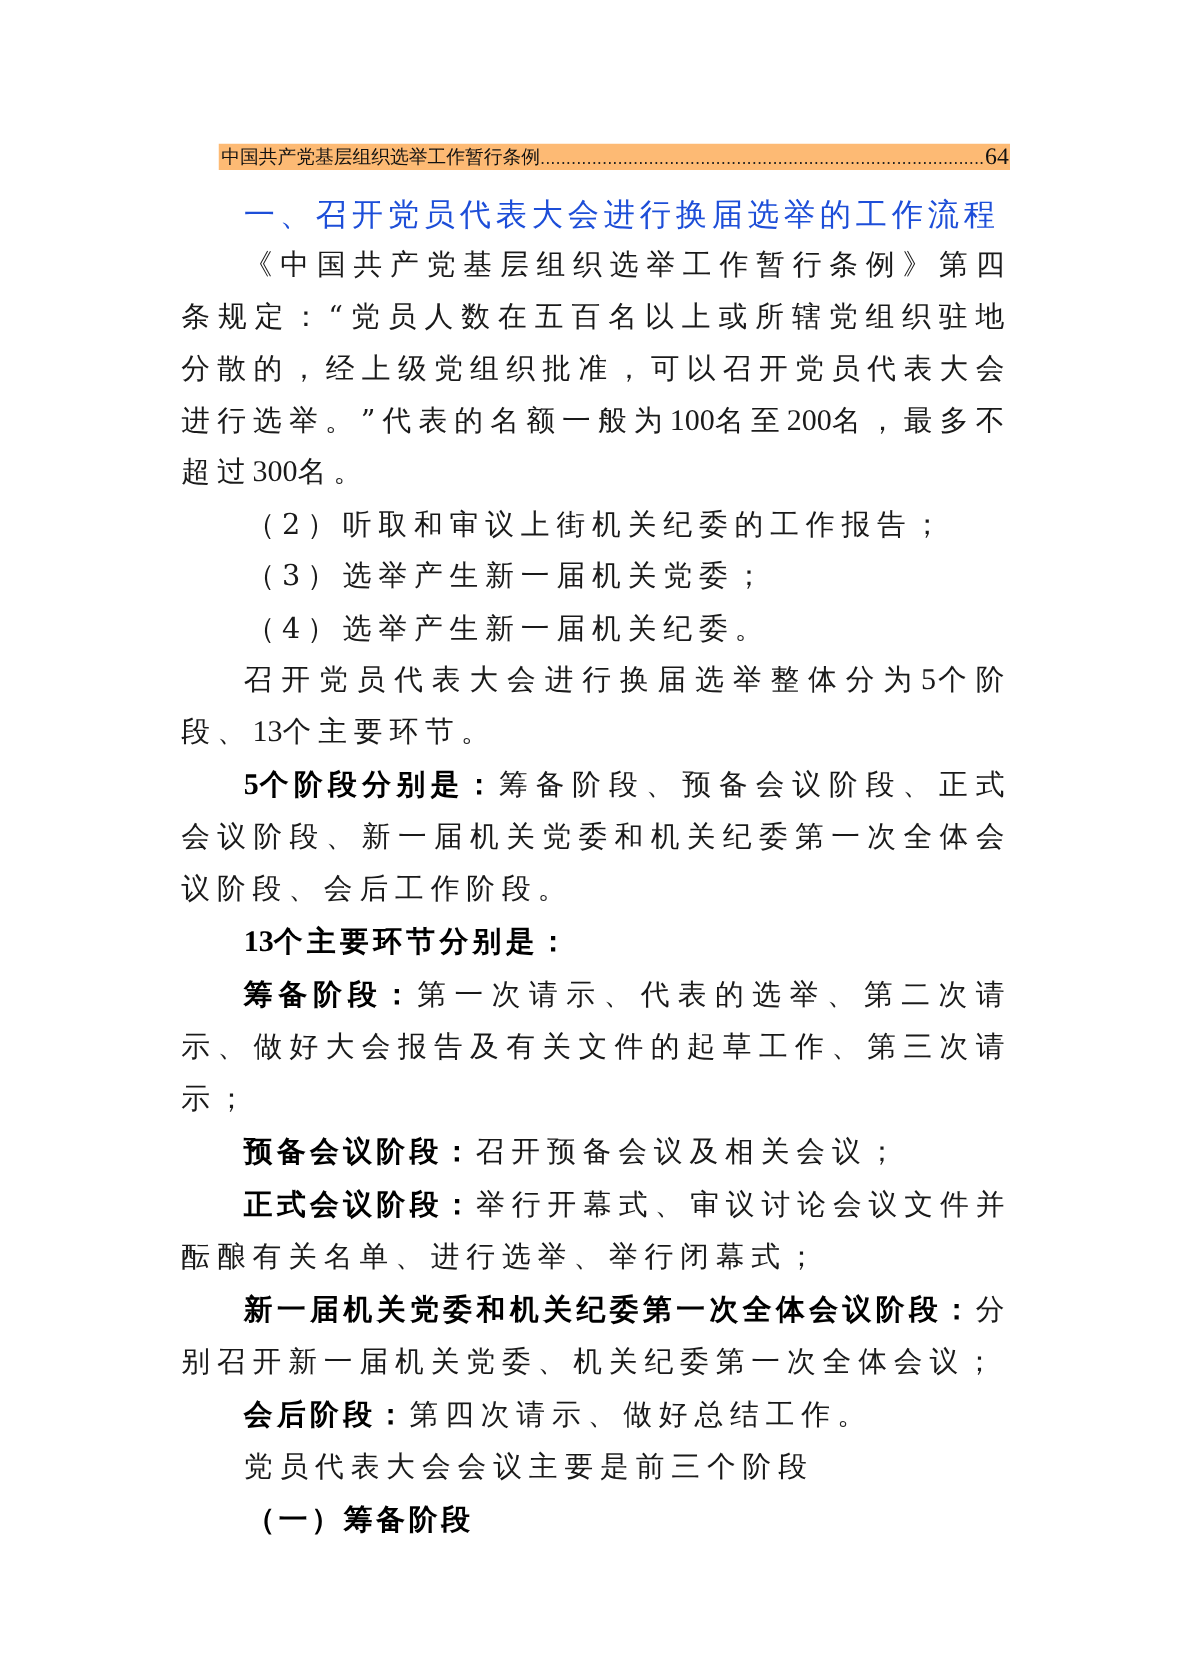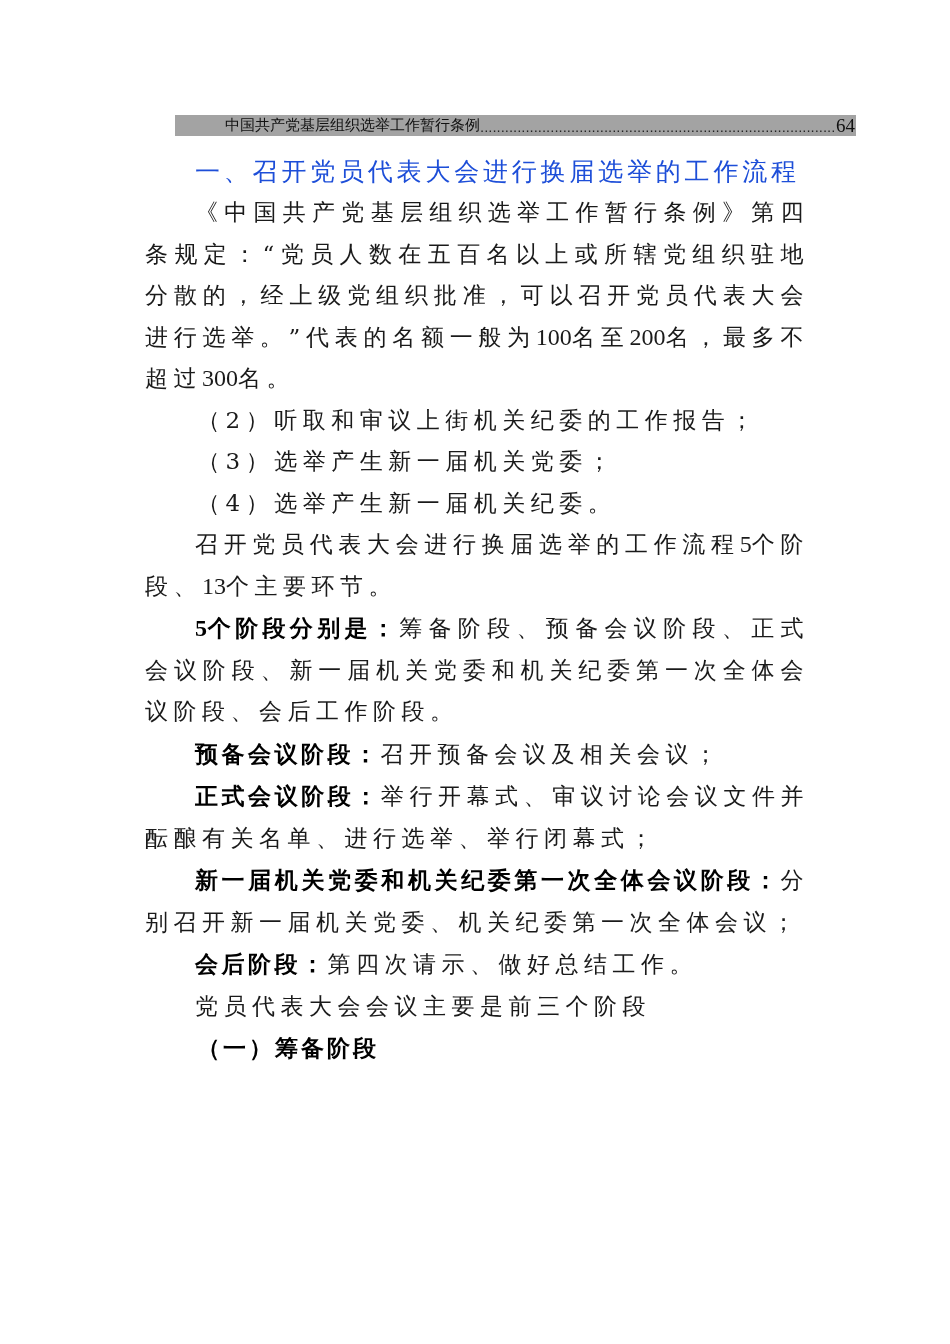--- a/index.html
+++ b/index.html
@@ -20,30 +20,29 @@
       left: 0; top: 0;
       width: 950px; height: 1344px;
       background: #ffffff;
     }
     .toc-line {
       position: absolute;
       left: 175px;
       top: 115px;
       width: 633px;
       height: 21px;
-      background: #a3a3a3;
+      background: #fdba74;
       display: flex;
       align-items: center;
       font-family: "DejaVu Sans", "Liberation Sans", sans-serif;
       font-size: 15px;
       line-height: 21px;
       color: #111;
       overflow: hidden;
       white-space: nowrap;
-      padding-left: 48px;
     }
     .toc-title { flex: 0 0 auto; padding-left: 2px; }
     .toc-dots {
       flex: 1 1 auto;
       overflow: hidden;
       letter-spacing: 0px;
       color: #222;
       font-size: 13px;
       position: relative;
       top: 2px;
@@ -94,25 +93,27 @@
 
   <div class="body-text">
 
     <p class="para indent"><span>《中国共产党基层组织选举工作暂行条例》第四条规定：“党员人数在五百名以上或所辖党组织驻地分散的，经上级党组织批准，可以召开党员代表大会进行选举。”代表的名额一般为</span><span class="num">100</span><span>名至</span><span class="num">200</span><span>名，最多不超过</span><span class="num">300</span><span>名。</span></p>
 
 
     <p class="para indent-item">（2）听取和审议上街机关纪委的工作报告；</p>
     <p class="para indent-item">（3）选举产生新一届机关党委；</p>
     <p class="para indent-item">（4）选举产生新一届机关纪委。</p>
 
-    <p class="para indent"><span>召开党员代表大会进行换届选举的工作流程</span><span class="num">5</span><span>个阶段、</span><span class="num">13</span><span>个主要环节。</span></p>
+    <p class="para indent"><span>召开党员代表大会进行换届选举整体分为</span><span class="num">5</span><span>个阶段、</span><span class="num">13</span><span>个主要环节。</span></p>
 
     <p class="para indent"><span class="bold num">5</span><span class="bold">个阶段分别是：</span><span>筹备阶段、预备会议阶段、正式会议阶段、新一届机关党委和机关纪委第一次全体会议阶段、会后工作阶段。</span></p>
 
+    <p class="para indent"><span class="bold num">13</span><span class="bold">个主要环节分别是：</span></p>
 
+    <p class="para indent"><span class="bold">筹备阶段：</span><span>第一次请示、代表的选举、第二次请示、做好大会报告及有关文件的起草工作、第三次请示；</span></p>
 
     <p class="para indent"><span class="bold">预备会议阶段：</span><span>召开预备会议及相关会议；</span></p>
 
     <p class="para indent"><span class="bold">正式会议阶段：</span><span>举行开幕式、审议讨论会议文件并酝酿有关名单、进行选举、举行闭幕式；</span></p>
 
     <p class="para indent"><span class="bold">新一届机关党委和机关纪委第一次全体会议阶段：</span><span>分别召开新一届机关党委、机关纪委第一次全体会议；</span></p>
 
     <p class="para indent"><span class="bold">会后阶段：</span><span>第四次请示、做好总结工作。</span></p>
 
     <p class="para indent">党员代表大会会议主要是前三个阶段</p>

